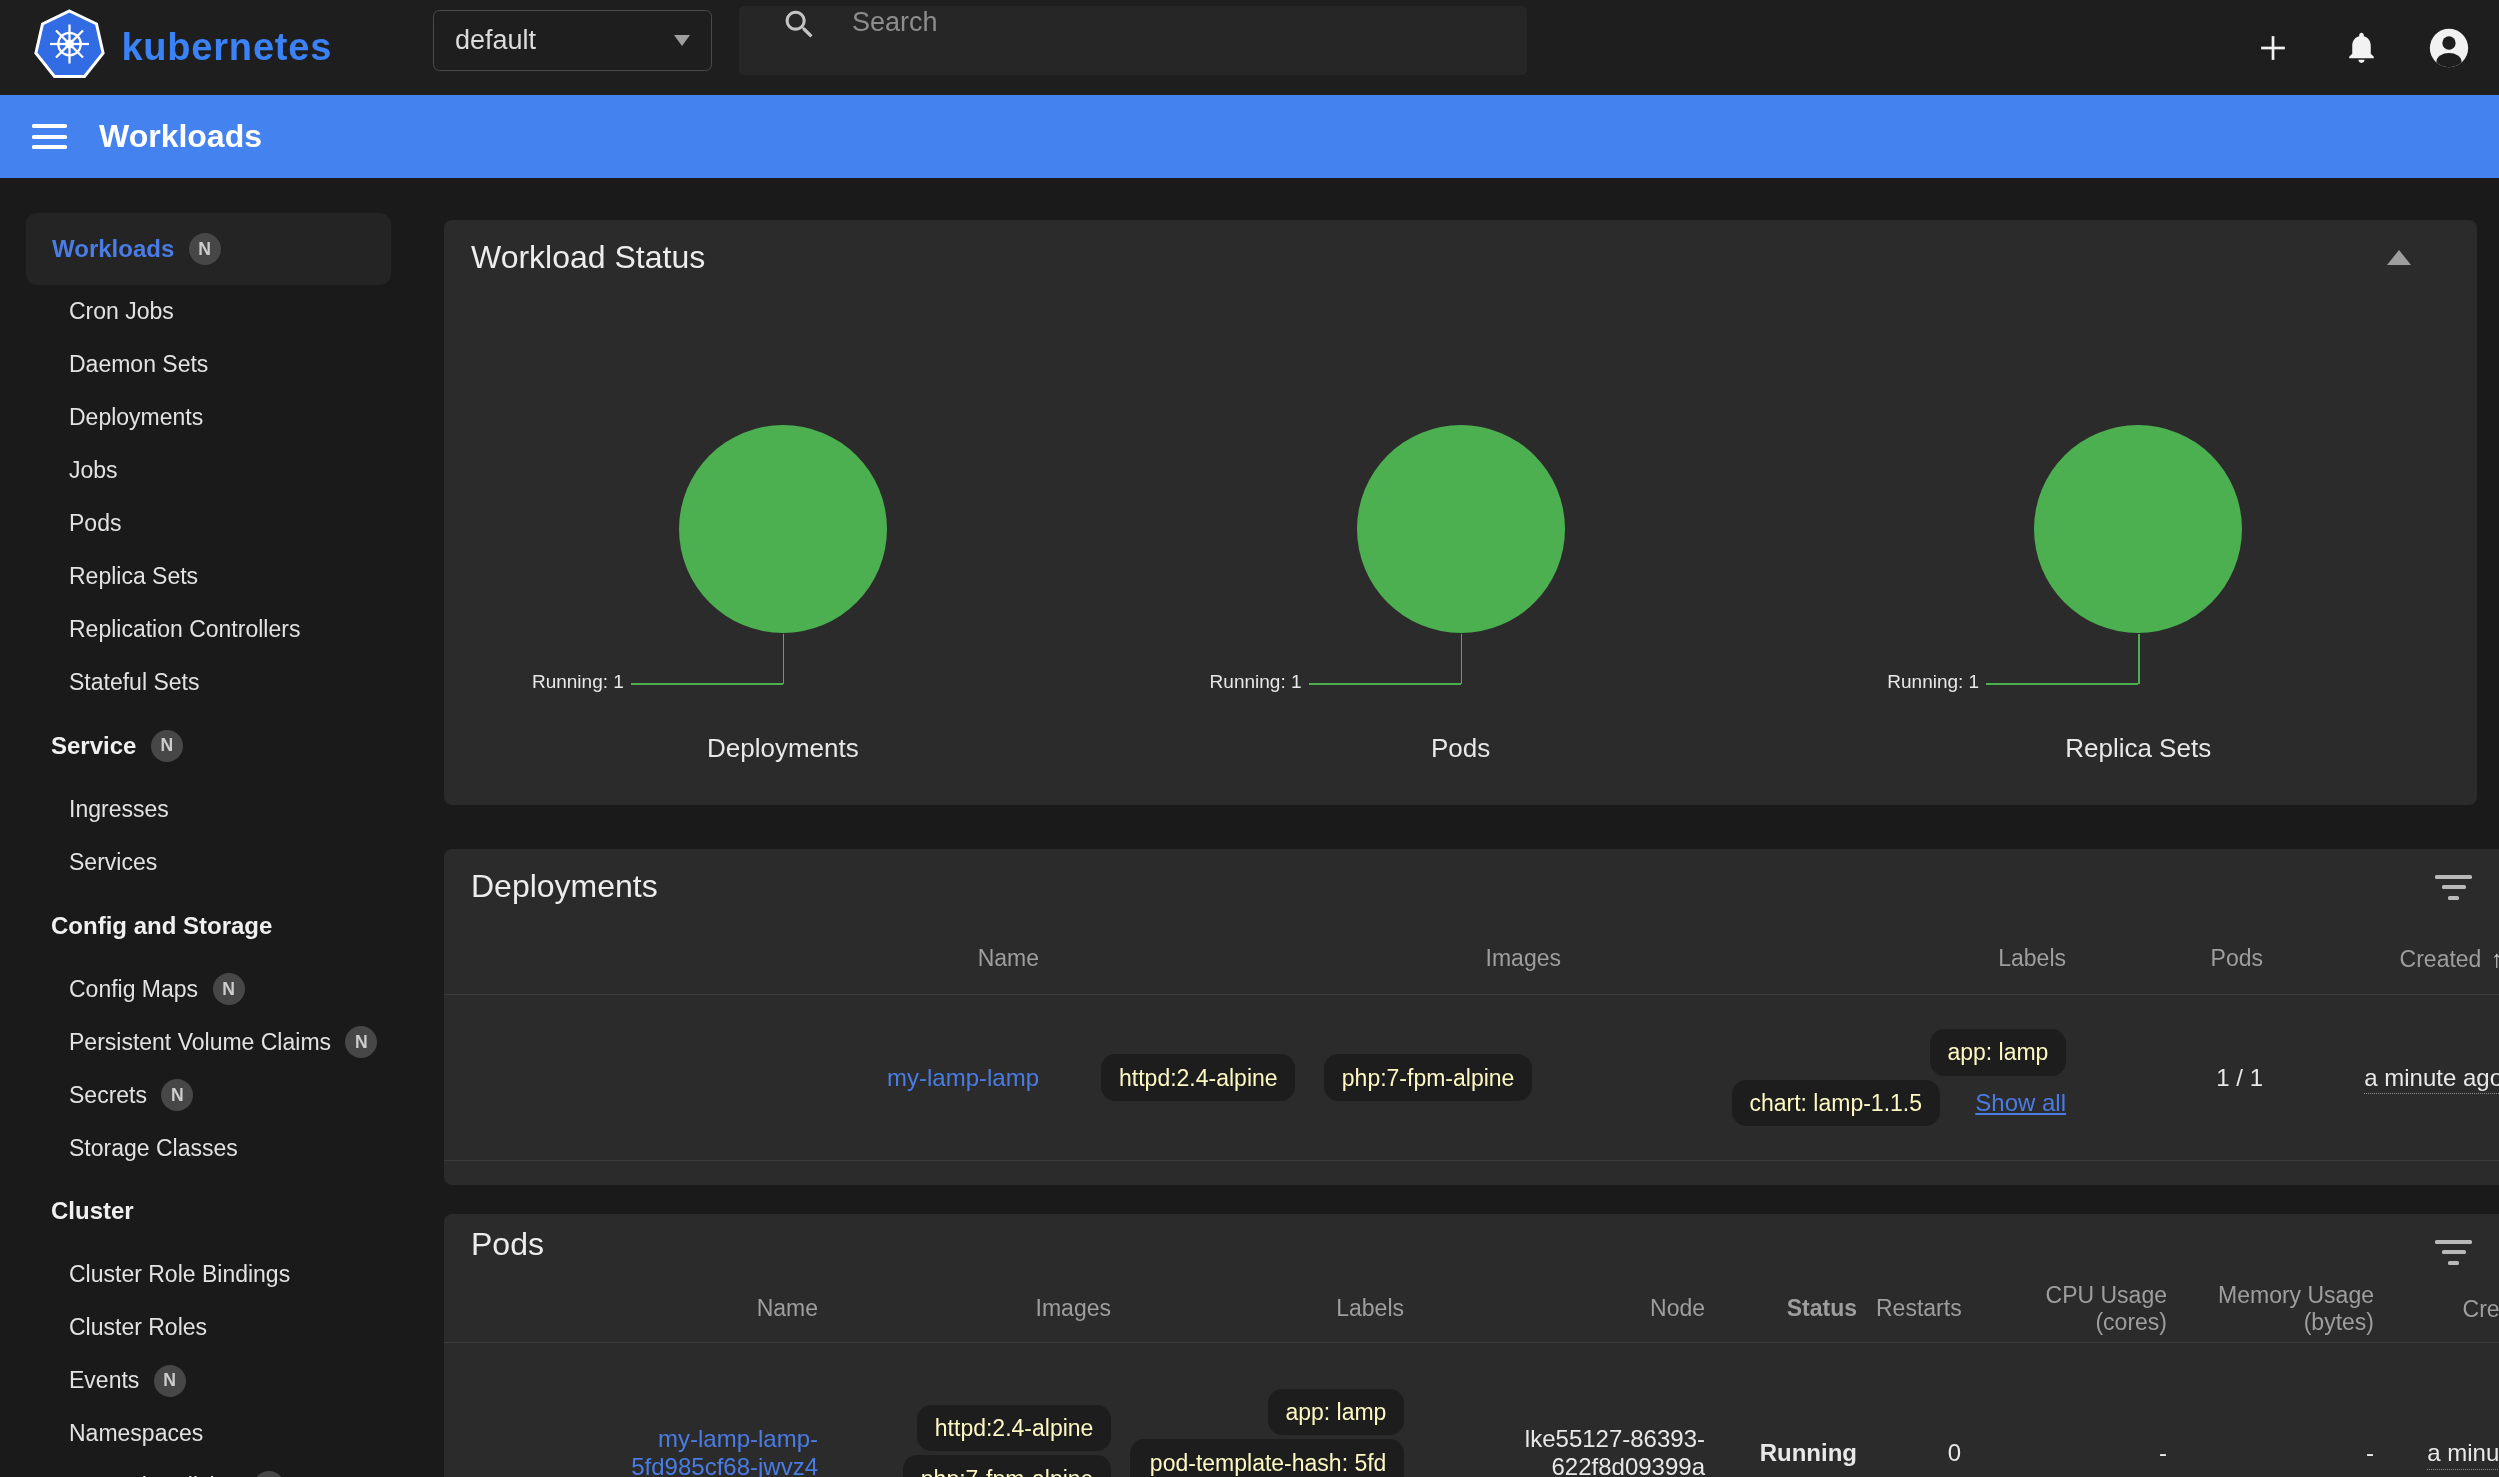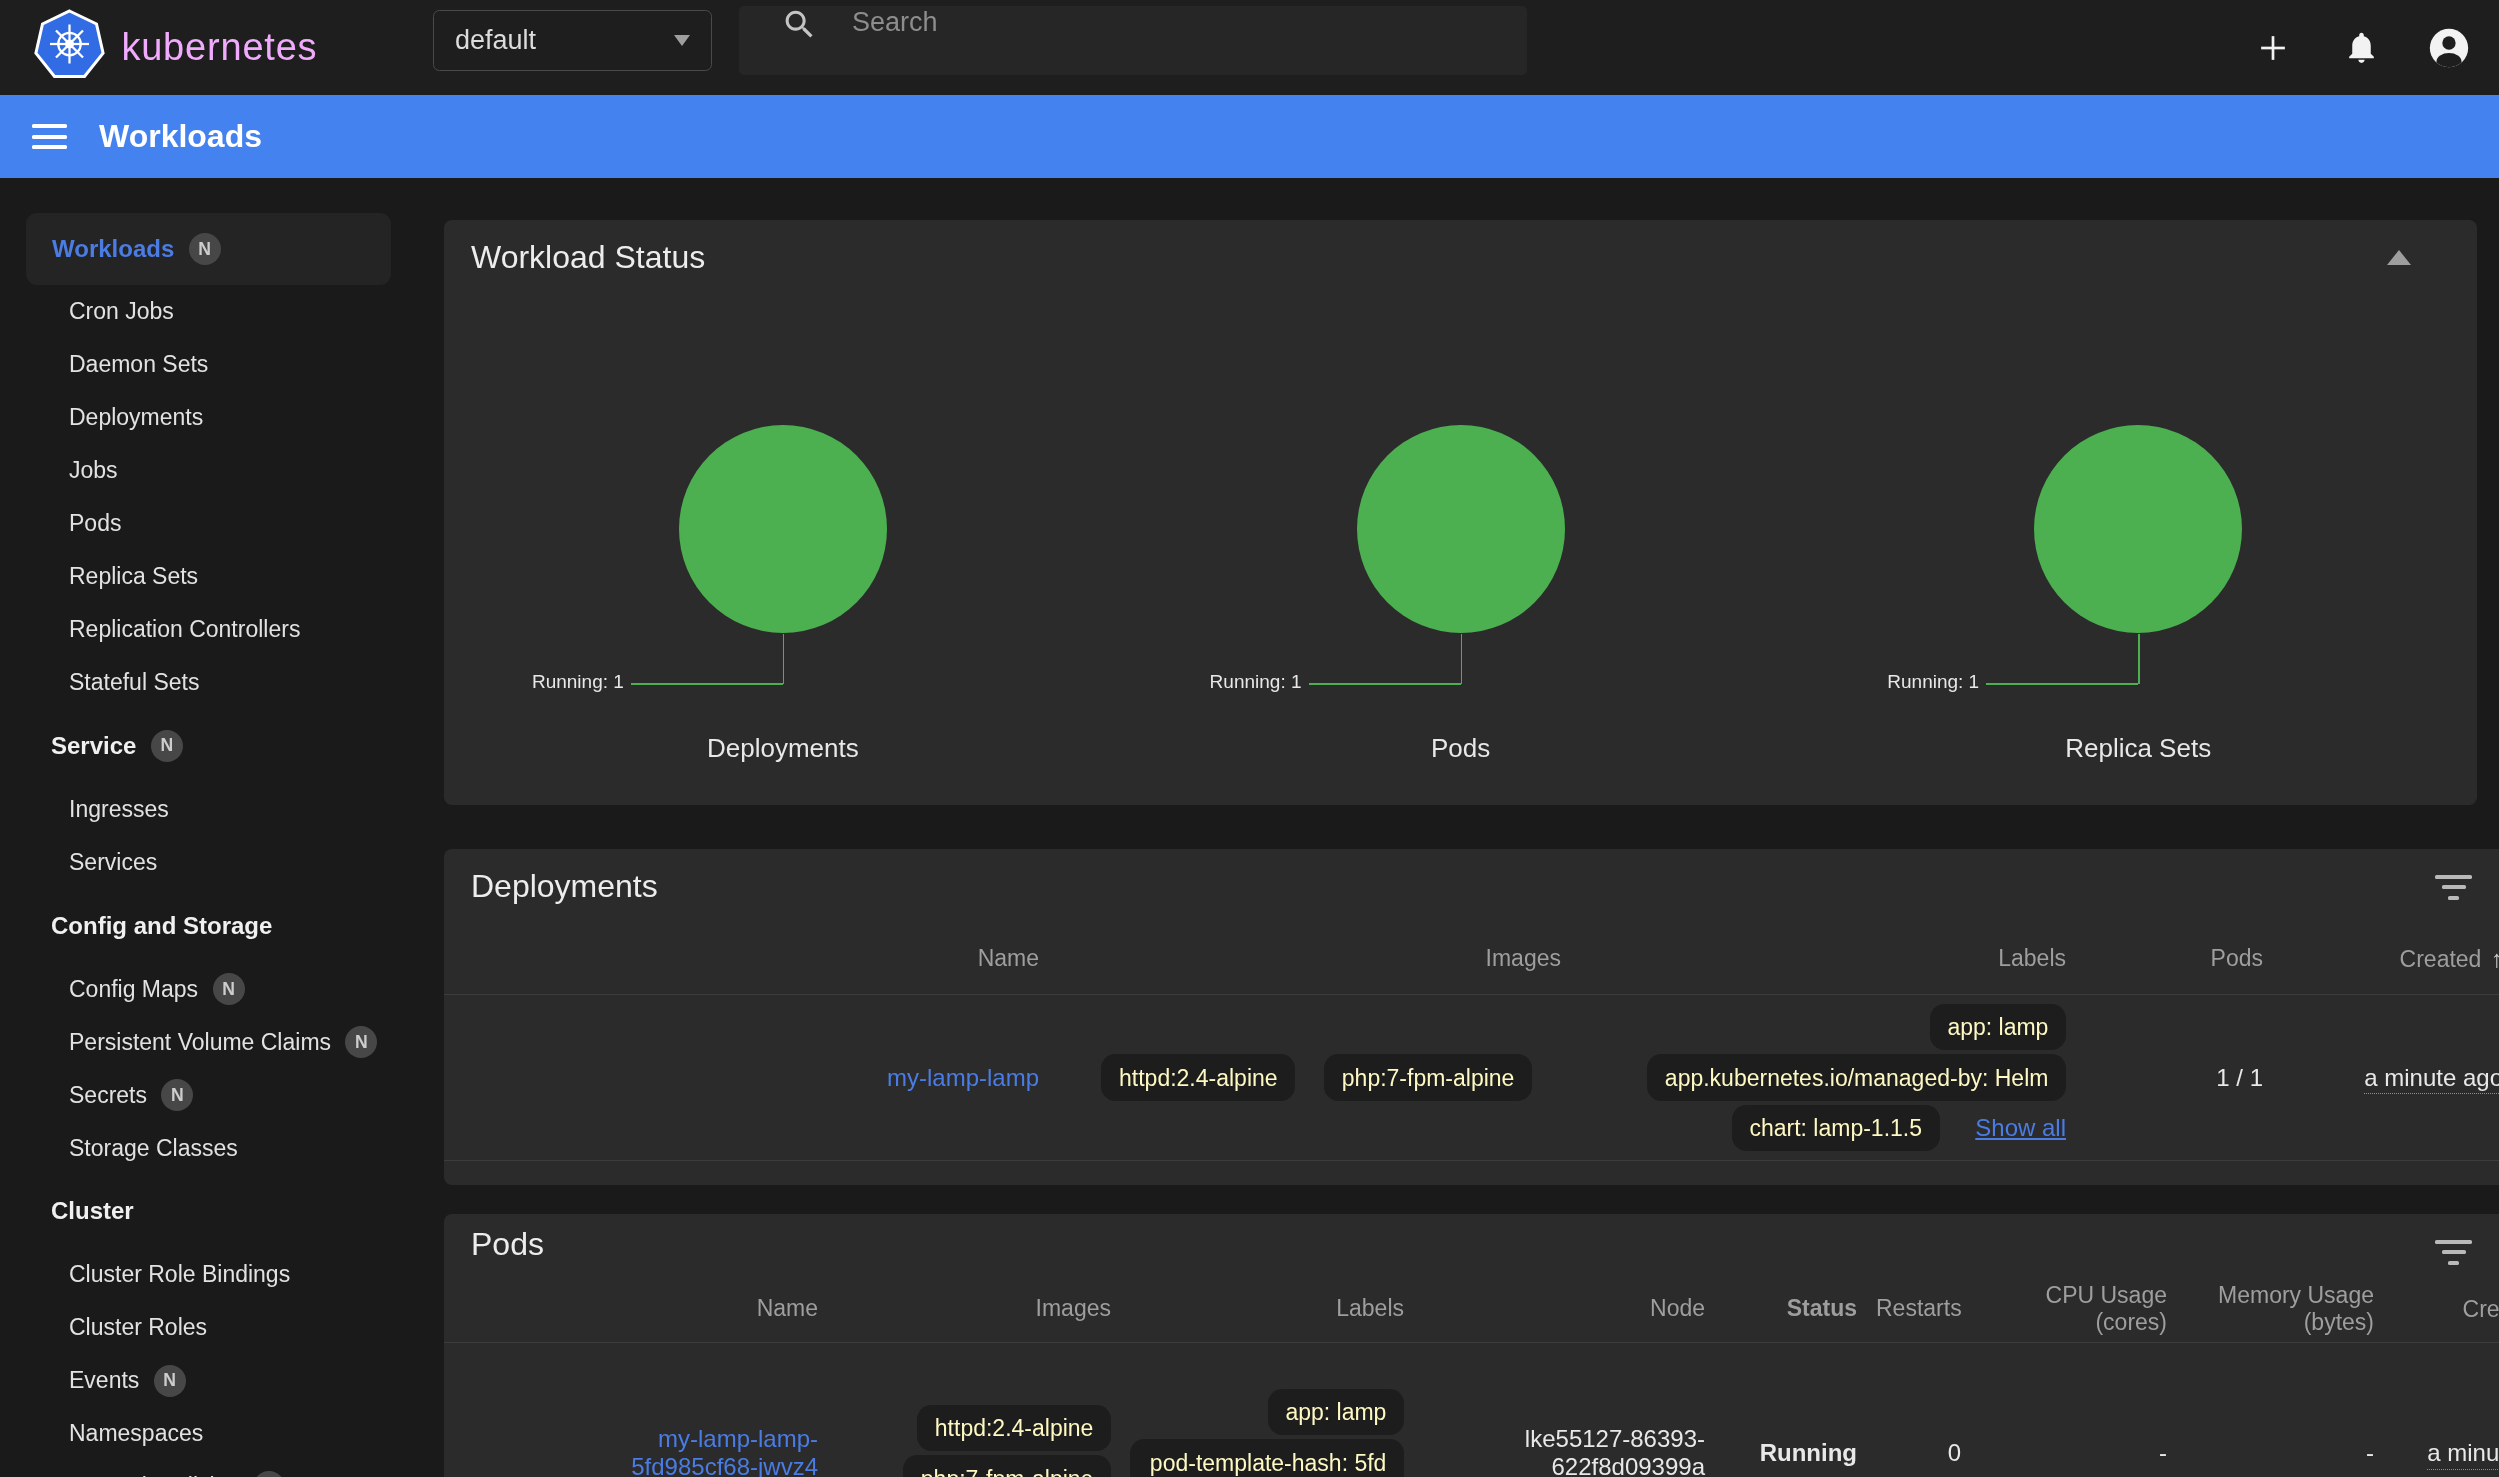--- a/index.html
+++ b/index.html
@@ -2,21 +2,21 @@
 <html style="font-size:13px"><head>
 <meta charset="utf-8">
 <style>
   html,body{margin:0;padding:0;background:#111;}
   #stage{position:relative;width:2500px;height:1477px;background:#1a1a1a;overflow:hidden;
          font-family:"Liberation Sans","DejaVu Sans",sans-serif;color:#e8e8e8;}
 
   
   .top-header{position:absolute;left:0;top:0;width:2500px;height:95px;background:#1e1e1e;}
   .logo-wrap{position:absolute;left:32px;top:9.6px;height:75px;display:flex;align-items:center;}
-  .logo-text{margin-left:14.4px;font-size:38px;font-weight:400;color:#f0abfc;letter-spacing:0.8px;}
+  .logo-text{margin-left:14.4px;font-size:38px;font-weight:700;color:#3b82f6;letter-spacing:0.8px;}
   .ns-select{position:absolute;left:433px;top:9.6px;width:279px;height:61px;border:1.6px solid #4a4a4a;
              border-radius:6.4px;display:flex;align-items:center;box-sizing:border-box;padding:0 21px;cursor:pointer;}
   .ns-value{font-size:27px;color:#dcdcdc;flex:1;}
   .caret-down{width:0;height:0;border-left:8.8px solid transparent;border-right:8.8px solid transparent;
               border-top:11.2px solid #9e9e9e;}
   .search-box{position:absolute;left:739px;top:6.4px;width:788px;height:69px;background:#262626;border-radius:4.8px;
               display:flex;align-items:flex-start;padding:0 0 0 42px;box-sizing:border-box;}
   .search-box input{background:transparent;border:none;outline:none;color:#e0e0e0;font-size:27px;margin-left:32px;
                     width:625px;font-family:inherit;}
   .search-box input::placeholder{color:#8d8d8d;}
@@ -305,21 +305,20 @@
     </div>
 
     <div class="trow dep-trow">
       <div class="cell c-dot"><span class="dot"></span></div>
       <div class="cell c-name"><a class="klink">my-lamp-lamp</a></div>
       <div class="cell c-images chips-inline">
         <span class="chip">httpd:2.4-alpine</span><span class="chip">php:7-fpm-alpine</span>
       </div>
       <div class="cell c-labels">
         <div class="chip-row"><span class="chip">app: lamp</span></div>
-        <div class="chip-row"><span class="chip">app.kubernetes.io/managed-by: Helm</span></div>
         <div class="chip-row"><span class="chip">chart: lamp-1.1.5</span>
           <a class="klink" style="margin-left:29px;text-decoration:underline;">Show all</a>
         </div>
       </div>
       <div class="cell c-pods">1 / 1</div>
       <div class="cell c-created"><span class="created-val">a minute ago</span></div>
     </div>
   </section>
 
   <section class="card pods" id="pods-card">

